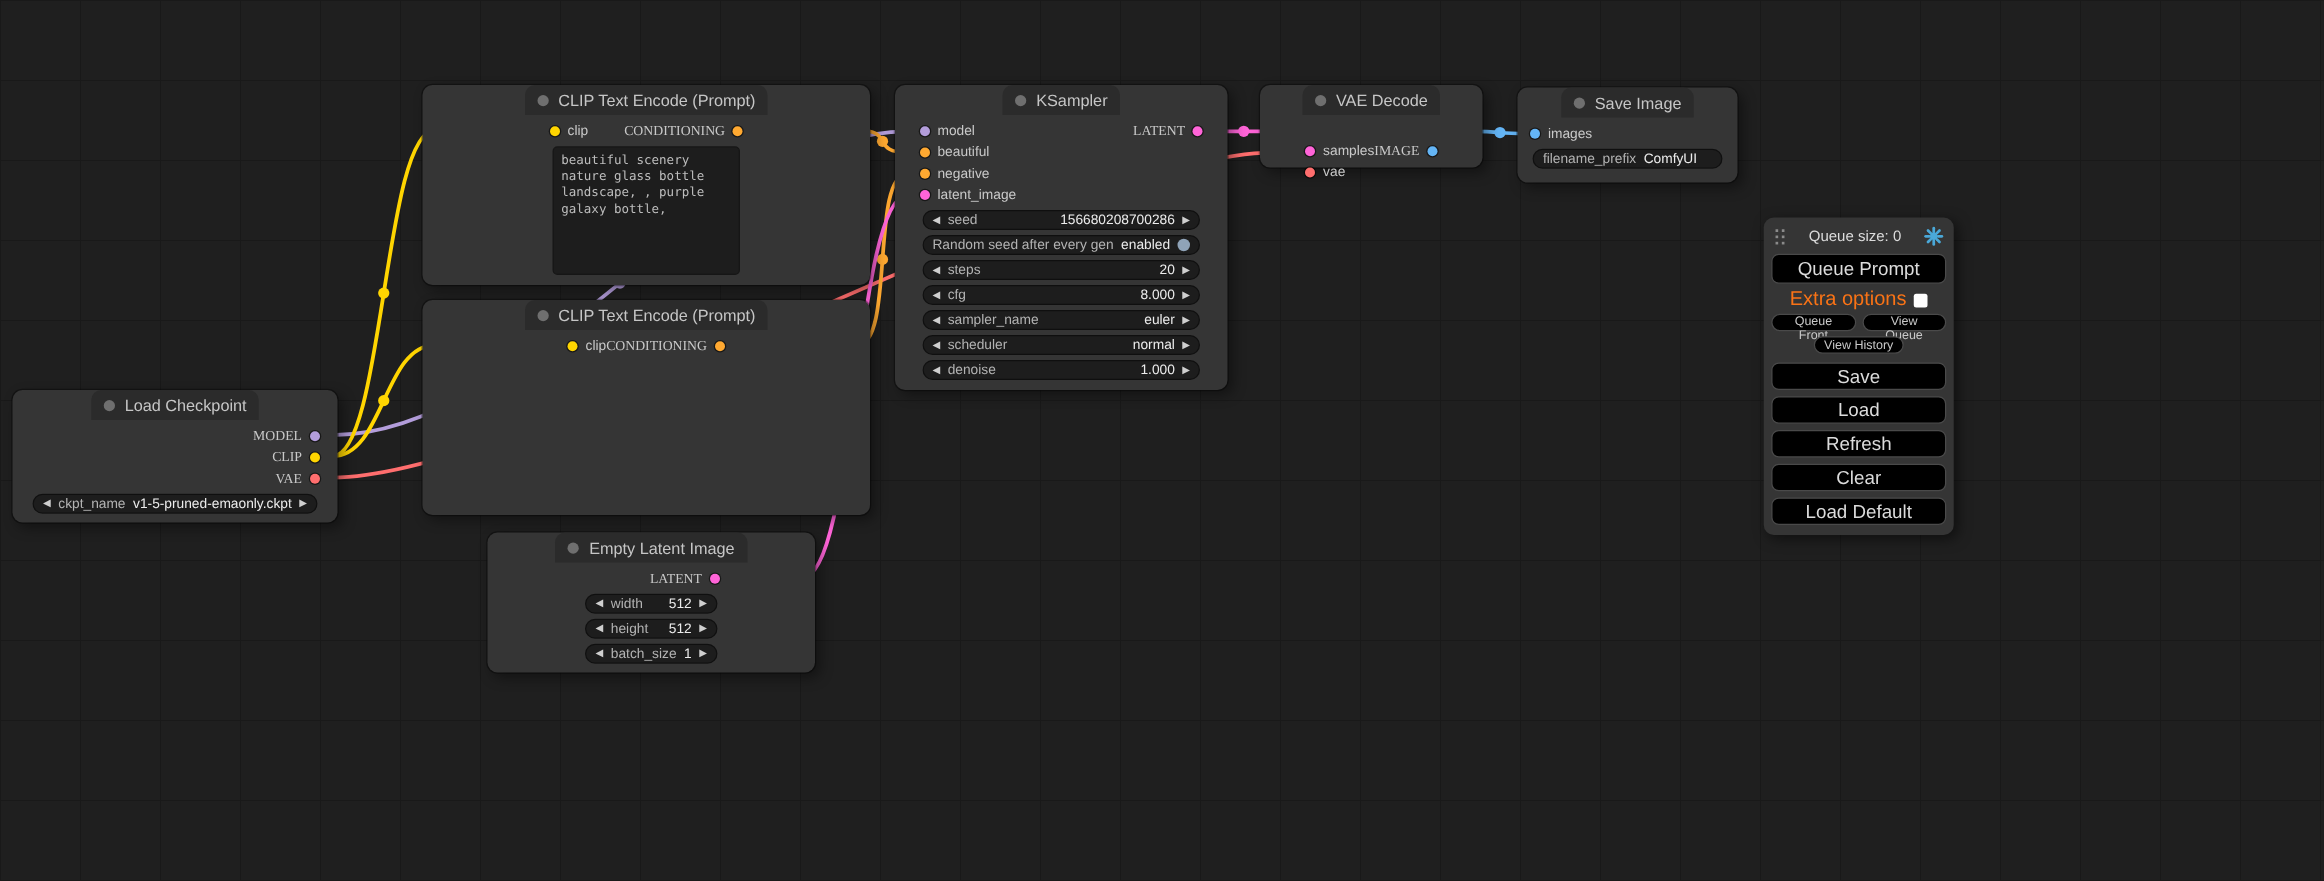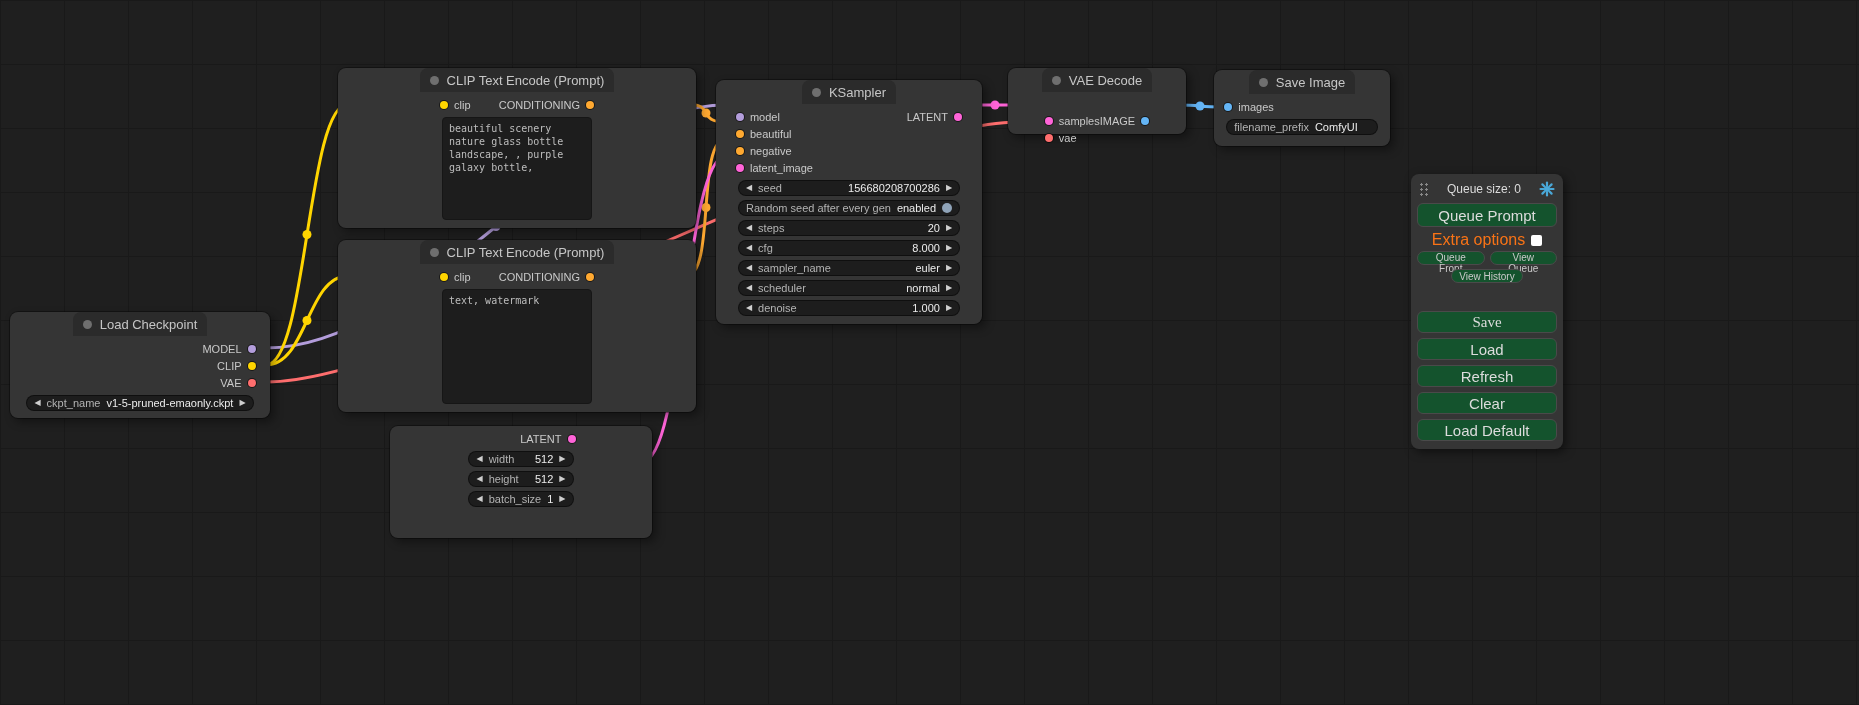--- a/index.html
+++ b/index.html
@@ -27,21 +27,21 @@
     font-size:13px; color:#c6c6c6;
   }
   .collapse-dot { width:9px; height:9px; border-radius:50%; background:#6f6f6f; flex:none; }
   .node-body { flex:1; display:flex; flex-direction:column; padding-top:4px; position:relative; }
   .prow { height:17px; flex:none; position:relative; display:flex; align-items:center; font-size:11px; }
   .pin { position:absolute; width:8px; height:8px; border-radius:50%; top:50%; transform:translateY(-50%);
          box-shadow:0 0 0 1px rgba(0,0,0,.55); }
   .pin.in  { left:6px; }
   .pin.out { right:6px; }
   .plabel-in  { margin-left:20px; color:#c9c9c9; }
-  .plabel-out { margin-left:auto; margin-right:20px; color:#c9c9c9; }
+  .plabel-out { margin-left:auto; margin-right:20px; color:#c9c9c9;font-family:Liberation Serif, serif; }
 
   .prompt-text {
     flex:1; margin:4px 8px 8px; background:#1d1d1d; border:1px solid #161616;
     border-radius:4px; resize:none; outline:none; padding:4px 6px;
     color:#bdbdbd; font-family:"DejaVu Sans Mono", monospace; font-size:10px; line-height:13px;
   }
 
   .widget {
     height:16px; flex:none; margin:4px 8px 0; background:#1d1d1d;
     border:1px solid rgba(0,0,0,.45); border-radius:9px;
@@ -58,32 +58,32 @@
     background:#353535; border-radius:8px; box-shadow:3px 3px 10px rgba(0,0,0,.5);
     padding:5px 6px 8px; display:flex; flex-direction:column;
   }
   .menu-header { display:flex; align-items:center; height:18px; margin:1px 2px 3px; }
   .drag-handle { width:10px; height:14px; flex:none;
     background-image:radial-gradient(circle, #8a8a8a 1.2px, transparent 1.4px);
     background-size:5px 5px; }
   .queue-size { flex:1; text-align:center; font-size:12px; color:#dcdcdc; }
   .gear { flex:none; width:16px; height:16px; cursor:pointer; }
   .btn, .btn-primary, .pill {
-    background:#14532d; border:1px solid #4a4a4a; color:#dcdcdc;
+    background:#000000; border:1px solid #4a4a4a; color:#dcdcdc;
     border-radius:6px; cursor:pointer; font-family:"Liberation Sans", sans-serif;
   }
   .btn-primary { height:24px; font-size:15px; margin-top:2px; }
   .extra-row { display:flex; align-items:center; justify-content:center; gap:6px;
     margin-top:6px; font-size:16px; color:#f97316; height:14px; }
   .checkbox { width:11px; height:11px; background:#ffffff; border-radius:2px; cursor:pointer; }
   .pill { font-size:10px; height:14px; border-radius:8px; padding:0 6px; color:#c9c9c9; line-height:11px; }
   .pill-row { display:flex; gap:5px; margin-top:4px; justify-content:center; }
   .pill-row .grow { flex:1; }
   .btn { height:22px; font-size:15px; margin-top:5px; }
-  .btn.first { margin-top:28px;font-family:Liberation Serif, serif; }
+  .btn.first { margin-top:7px; }
 </style>
 </head>
 <body>
 
 <svg id="wires" width="1859" height="705">
     <path d="M 266 348 C 426 348, 566 105, 726 105" stroke="#b39ddb" stroke-width="3" fill="none"></path>
     <circle cx="496" cy="226.5" r="4.5" fill="#b39ddb"></circle>
     <path d="M 266 365 C 307 365, 307 104, 348 104" stroke="#ffd500" stroke-width="3" fill="none"></path>
     <circle cx="307" cy="234.49996948242188" r="4.5" fill="#ffd500"></circle>
     <path d="M 266 365 C 307 365, 307 276, 348 276" stroke="#ffd500" stroke-width="3" fill="none"></path>
@@ -123,25 +123,24 @@
     <span class="collapse-dot"></span>
     <span>CLIP Text Encode (Prompt)</span>
   </div>
   <div class="node-body">
     <div class="prow">
       <span class="pin in" style="background: rgb(255, 213, 0);"></span>
       <span class="plabel-in">clip</span>
       <span class="plabel-out">CONDITIONING</span>
       <span class="pin out" style="background: rgb(255, 169, 49);"></span>
     </div>
-    <textarea class="prompt-text" spellcheck="false" style="">text, watermark</textarea>
-  </div>
-</div>
-
-<div class="node" style="left:716px;top:68px;width:266px;height:244px;margin-top:12px;">
+  </div>
+</div>
+
+<div class="node" style="left:716px;top:68px;width:266px;height:244px;">
   <div class="node-title">
     <span class="collapse-dot"></span>
     <span>KSampler</span>
   </div>
   <div class="node-body">
     <div class="prow">
       <span class="pin in" style="background: rgb(179, 157, 219);"></span>
       <span class="plabel-in">model</span>
       <span class="plabel-out">LATENT</span>
       <span class="pin out" style="background: rgb(255, 100, 216);"></span>
@@ -260,20 +259,24 @@
     <div class="widget">
       <span class="arr">◀</span>
       <span class="wlabel">ckpt_name</span>
       <span class="wval">v1-5-pruned-emaonly.ckpt</span>
       <span class="arr">▶</span>
     </div>
   </div>
 </div>
 
 <div class="node" style="left:390px;top:426px;width:262px;height:112px;">
+  <div class="node-title">
+    <span class="collapse-dot"></span>
+    <span>Empty Latent Image</span>
+  </div>
   <div class="node-body">
     <div class="prow">
       <span class="plabel-out">LATENT</span>
       <span class="pin out" style="background: rgb(255, 100, 216);"></span>
     </div>
     <div class="widget">
       <span class="arr">◀</span>
       <span class="wlabel">width</span>
       <span class="wval">512</span>
       <span class="arr">▶</span>

